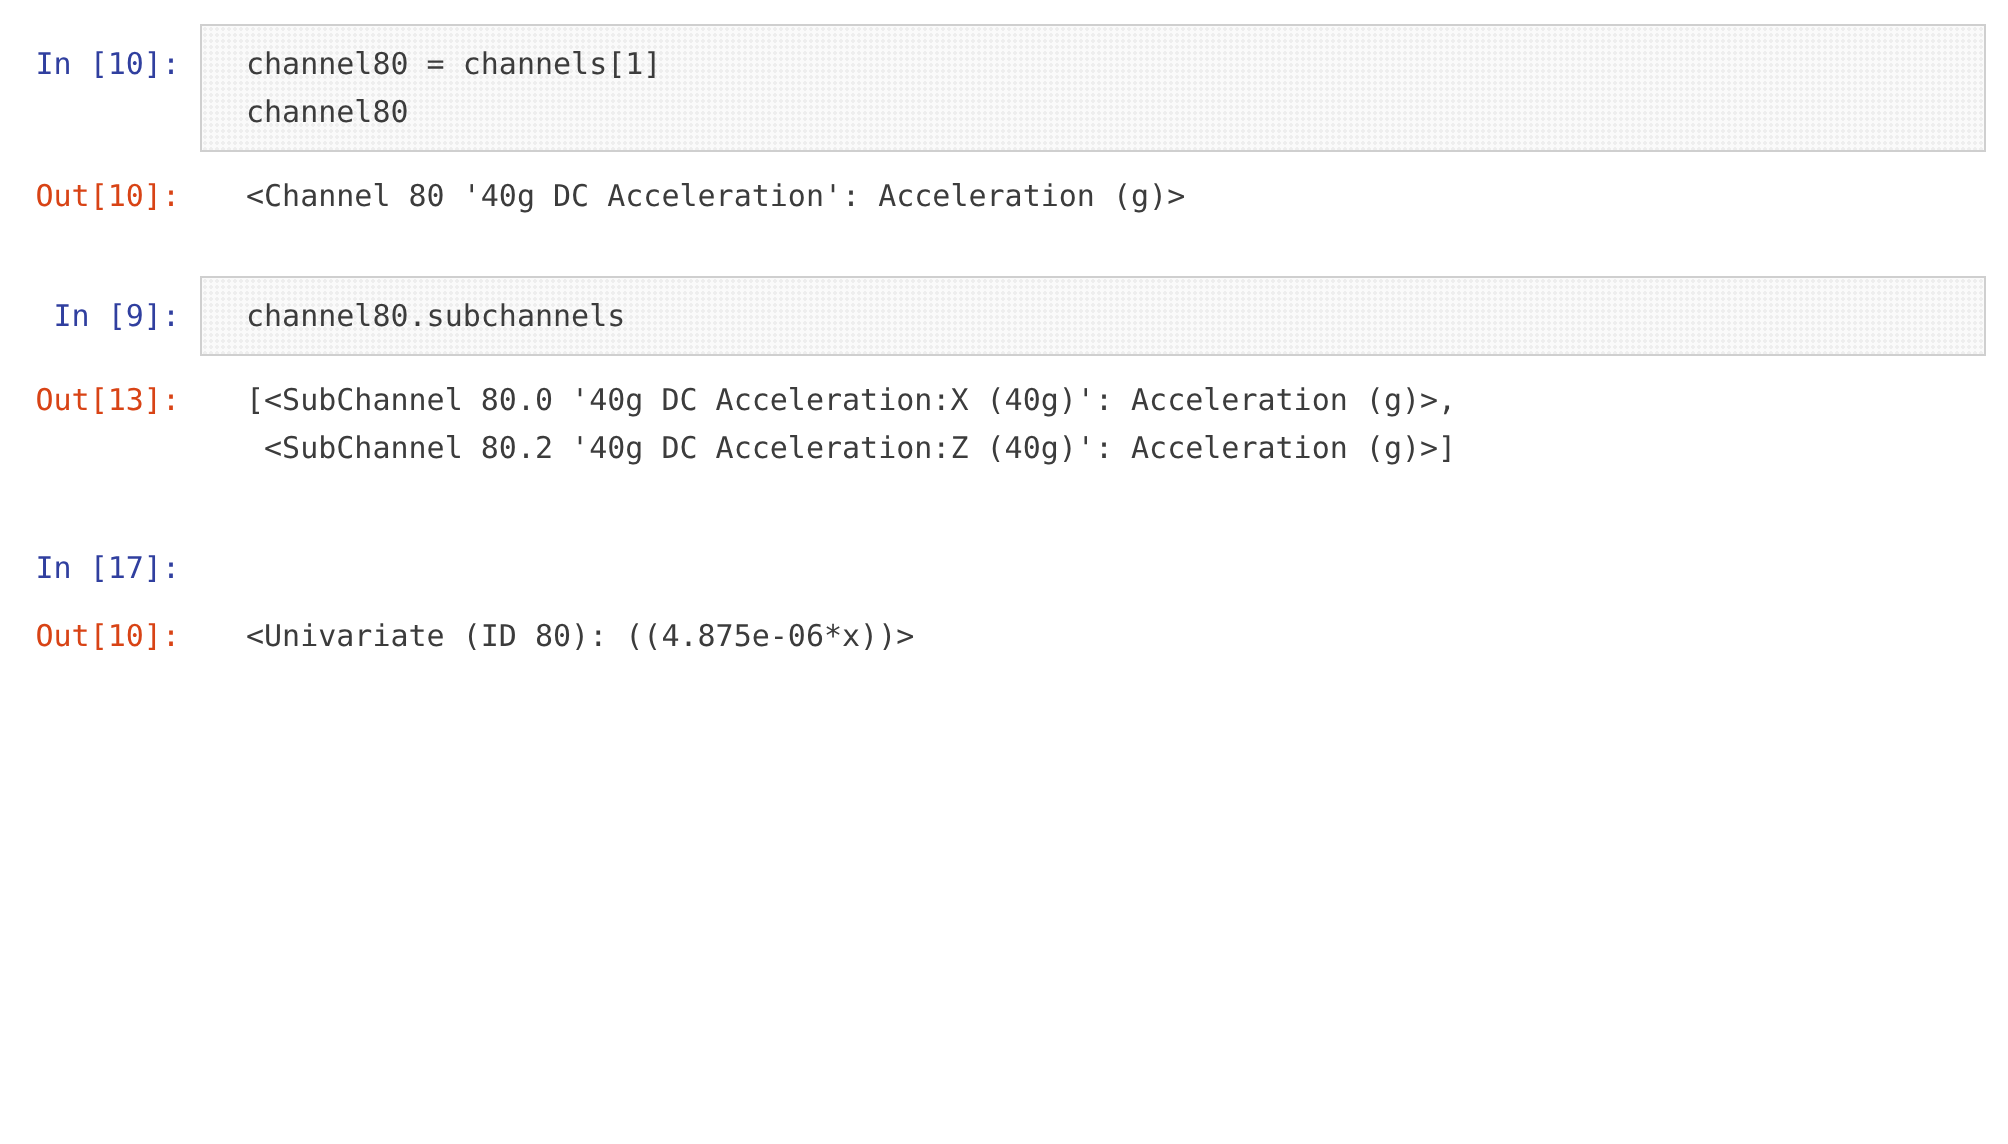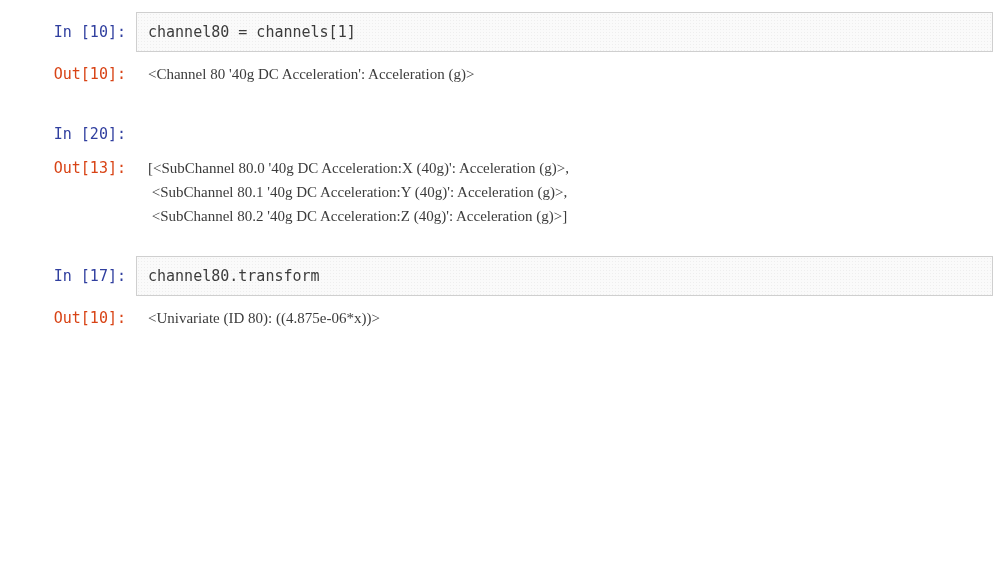--- a/index.html
+++ b/index.html
@@ -12,21 +12,20 @@
     overflow: hidden;
     font-family: "DejaVu Sans Mono", "Liberation Mono", monospace;
     font-size: 15px;
     color: #3c3c3c;
   }
   .page {
     padding: 12px 11px 0 0;
   }
   .cell {
     margin-bottom: 28px;
-    padding-left: 36px;
   }
   .row { display: flex; align-items: flex-start; }
   .prompt {
     flex: 0 0 90px;
     text-align: right;
     white-space: pre;
     line-height: 24px;
     user-select: none;
   }
   .input-row .prompt { padding-top: 8px; }
@@ -39,71 +38,71 @@
     background-color: var(--box-bg-color, #fafafa);
     
     background-image: radial-gradient(circle, #eeeeee 1px, transparent 1px);
     background-size: 3px 3px;
     padding: 7px 11px;
     cursor: text;
   }
   .code-line, .out-line {
     line-height: 24px;
     white-space: pre;
+    margin-left: 11px;
   }
   .output-row { margin-top: 10px; }
   .output-text {
     flex: 1 1 auto;
     margin-left: 10px;
     padding-left: 12px;
-    font-family: Liberation Serif, serif;
   }
 </style>
 </head>
 <body style="color: rgb(60, 60, 60);">
 
 <div class="page">
 
   <div class="cell">
     <div class="row input-row">
       <div class="prompt in-prompt">In [10]:</div>
       <div class="code-box">
         <div class="code-line">channel80 = channels[1]</div>
+        <div class="code-line">channel80</div>
       </div>
     </div>
     <div class="row output-row">
       <div class="prompt out-prompt">Out[10]:</div>
       <div class="output-text">
         <div class="out-line">&lt;Channel 80 '40g DC Acceleration': Acceleration (g)&gt;</div>
       </div>
     </div>
   </div>
 
 
 
   <div class="cell">
     <div class="row input-row">
-      <div class="prompt in-prompt">In [20]:</div>
+      <div class="prompt in-prompt">In [9]:</div>
+      <div class="code-box">
+        <div class="code-line">channel80.subchannels</div>
+      </div>
     </div>
     <div class="row output-row">
       <div class="prompt out-prompt">Out[13]:</div>
       <div class="output-text">
         <div class="out-line">[&lt;SubChannel 80.0 '40g DC Acceleration:X (40g)': Acceleration (g)&gt;,</div>
-        <div class="out-line"> &lt;SubChannel 80.1 '40g DC Acceleration:Y (40g)': Acceleration (g)&gt;,</div>
         <div class="out-line"> &lt;SubChannel 80.2 '40g DC Acceleration:Z (40g)': Acceleration (g)&gt;]</div>
       </div>
     </div>
   </div>
 
   <div class="cell">
     <div class="row input-row">
       <div class="prompt in-prompt">In [17]:</div>
-      <div class="code-box">
-        <div class="code-line">channel80.transform</div>
-      </div>
     </div>
     <div class="row output-row">
       <div class="prompt out-prompt">Out[10]:</div>
       <div class="output-text">
         <div class="out-line">&lt;Univariate (ID 80): ((4.875e-06*x))&gt;</div>
       </div>
     </div>
   </div>
 
 </div>

